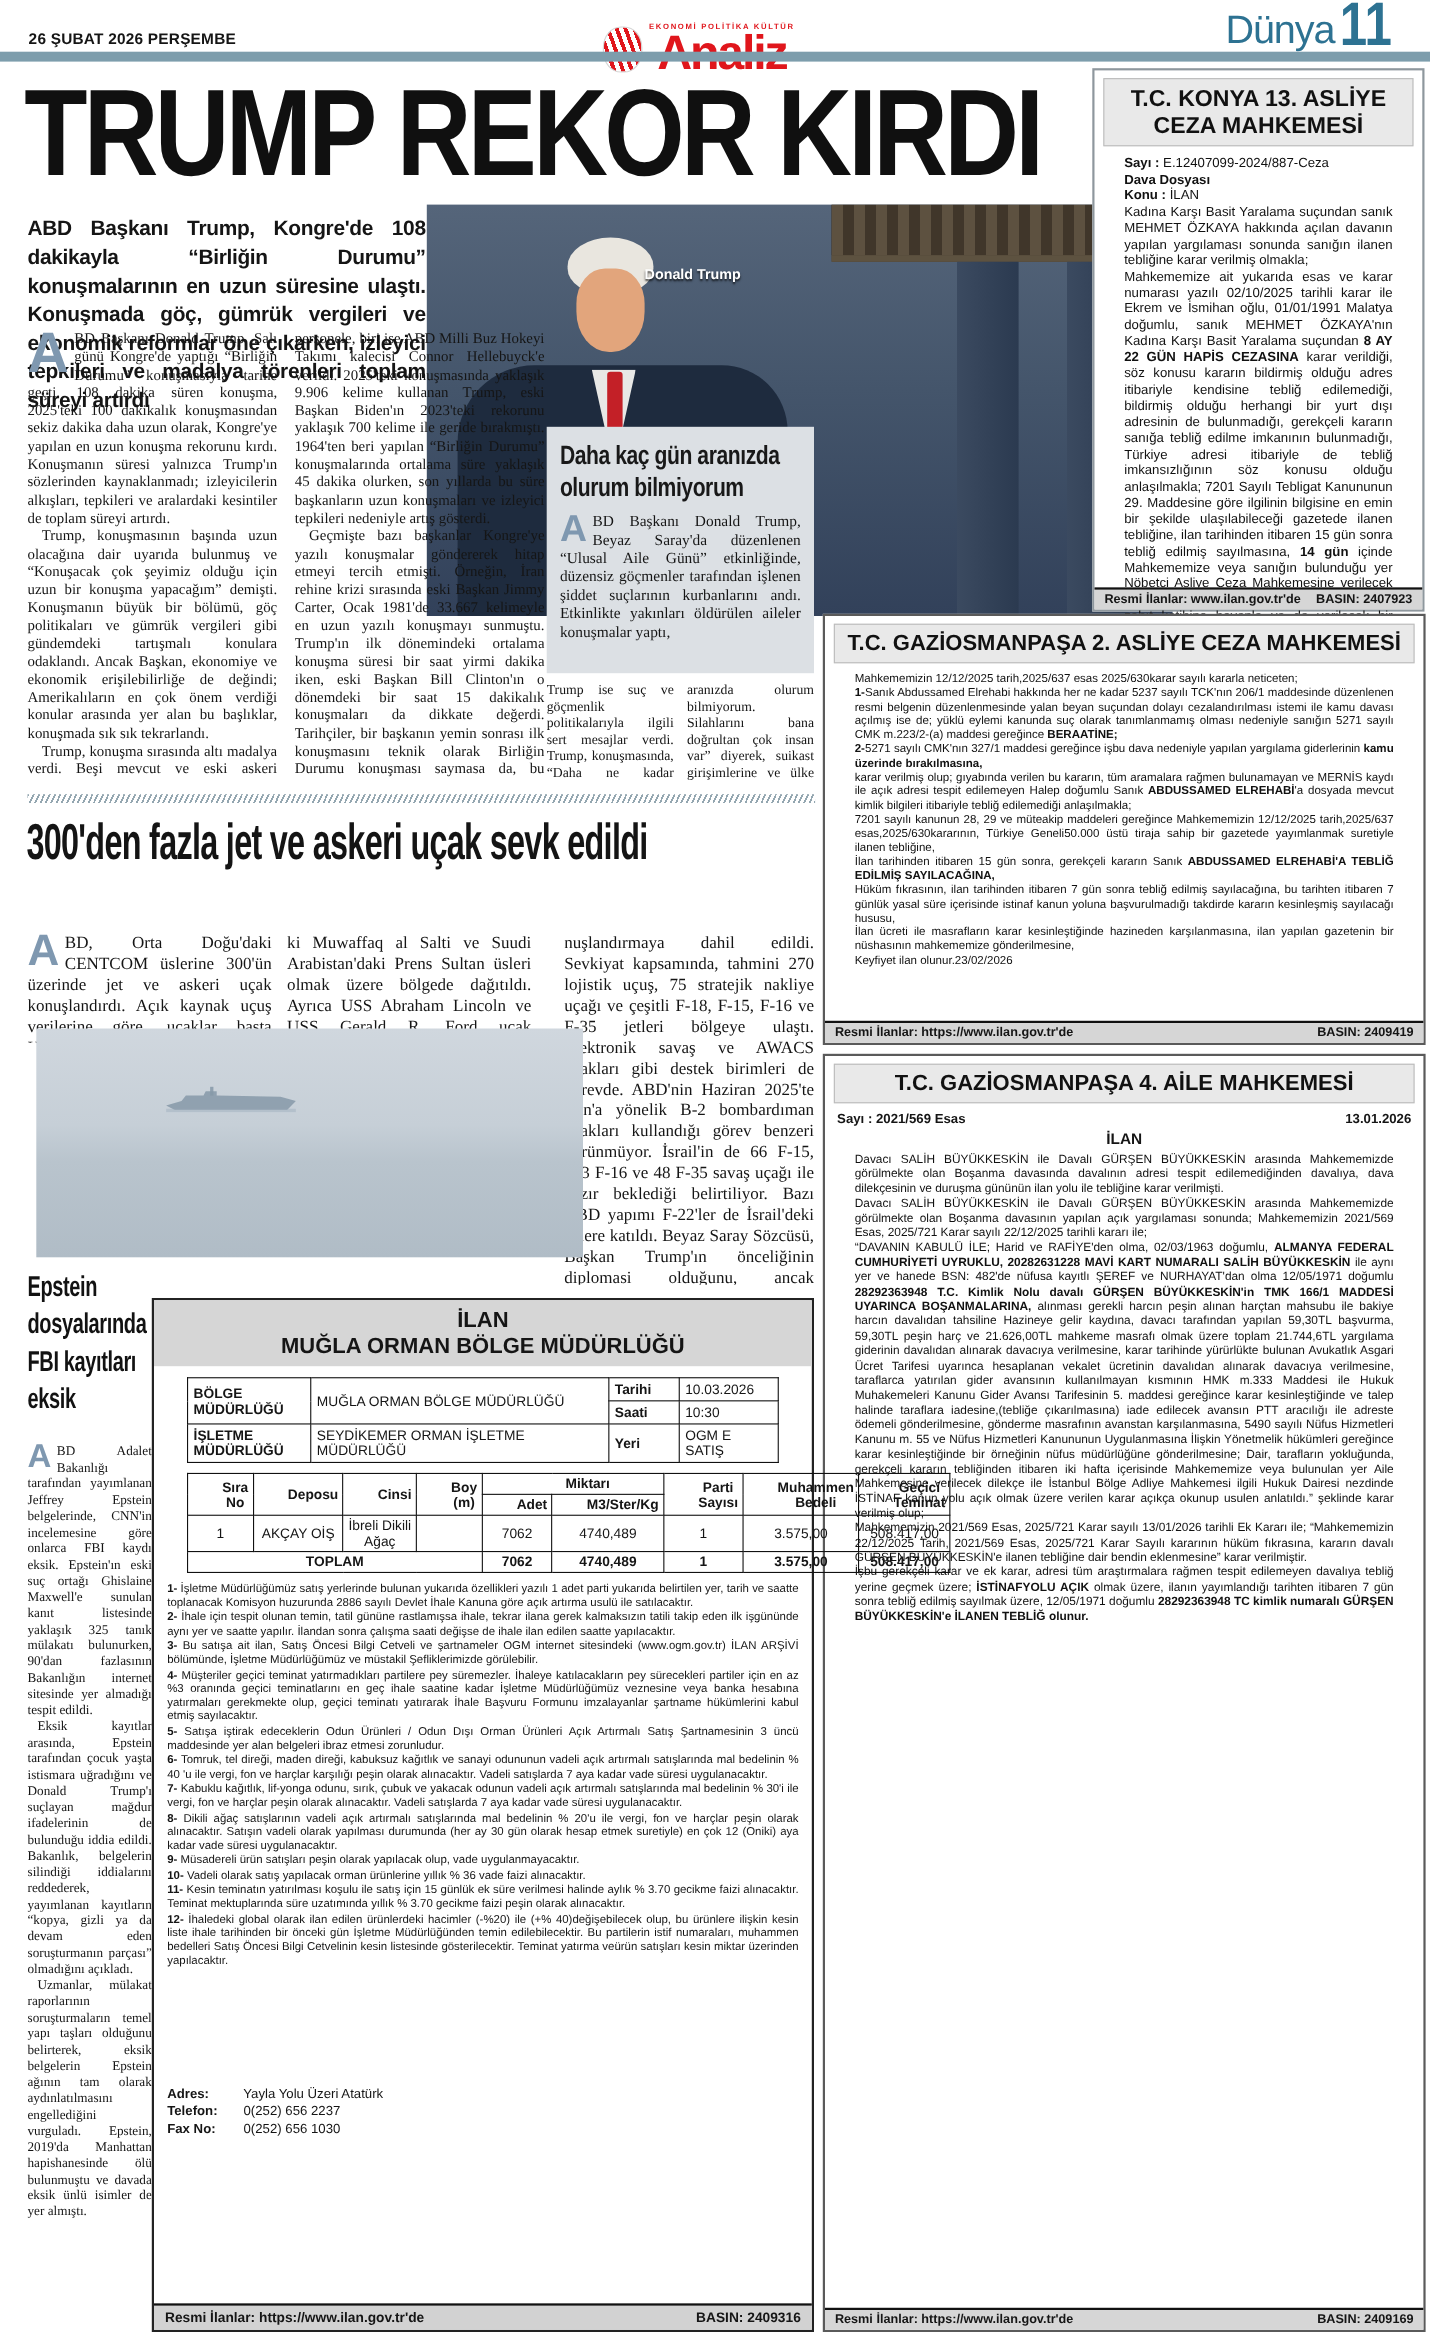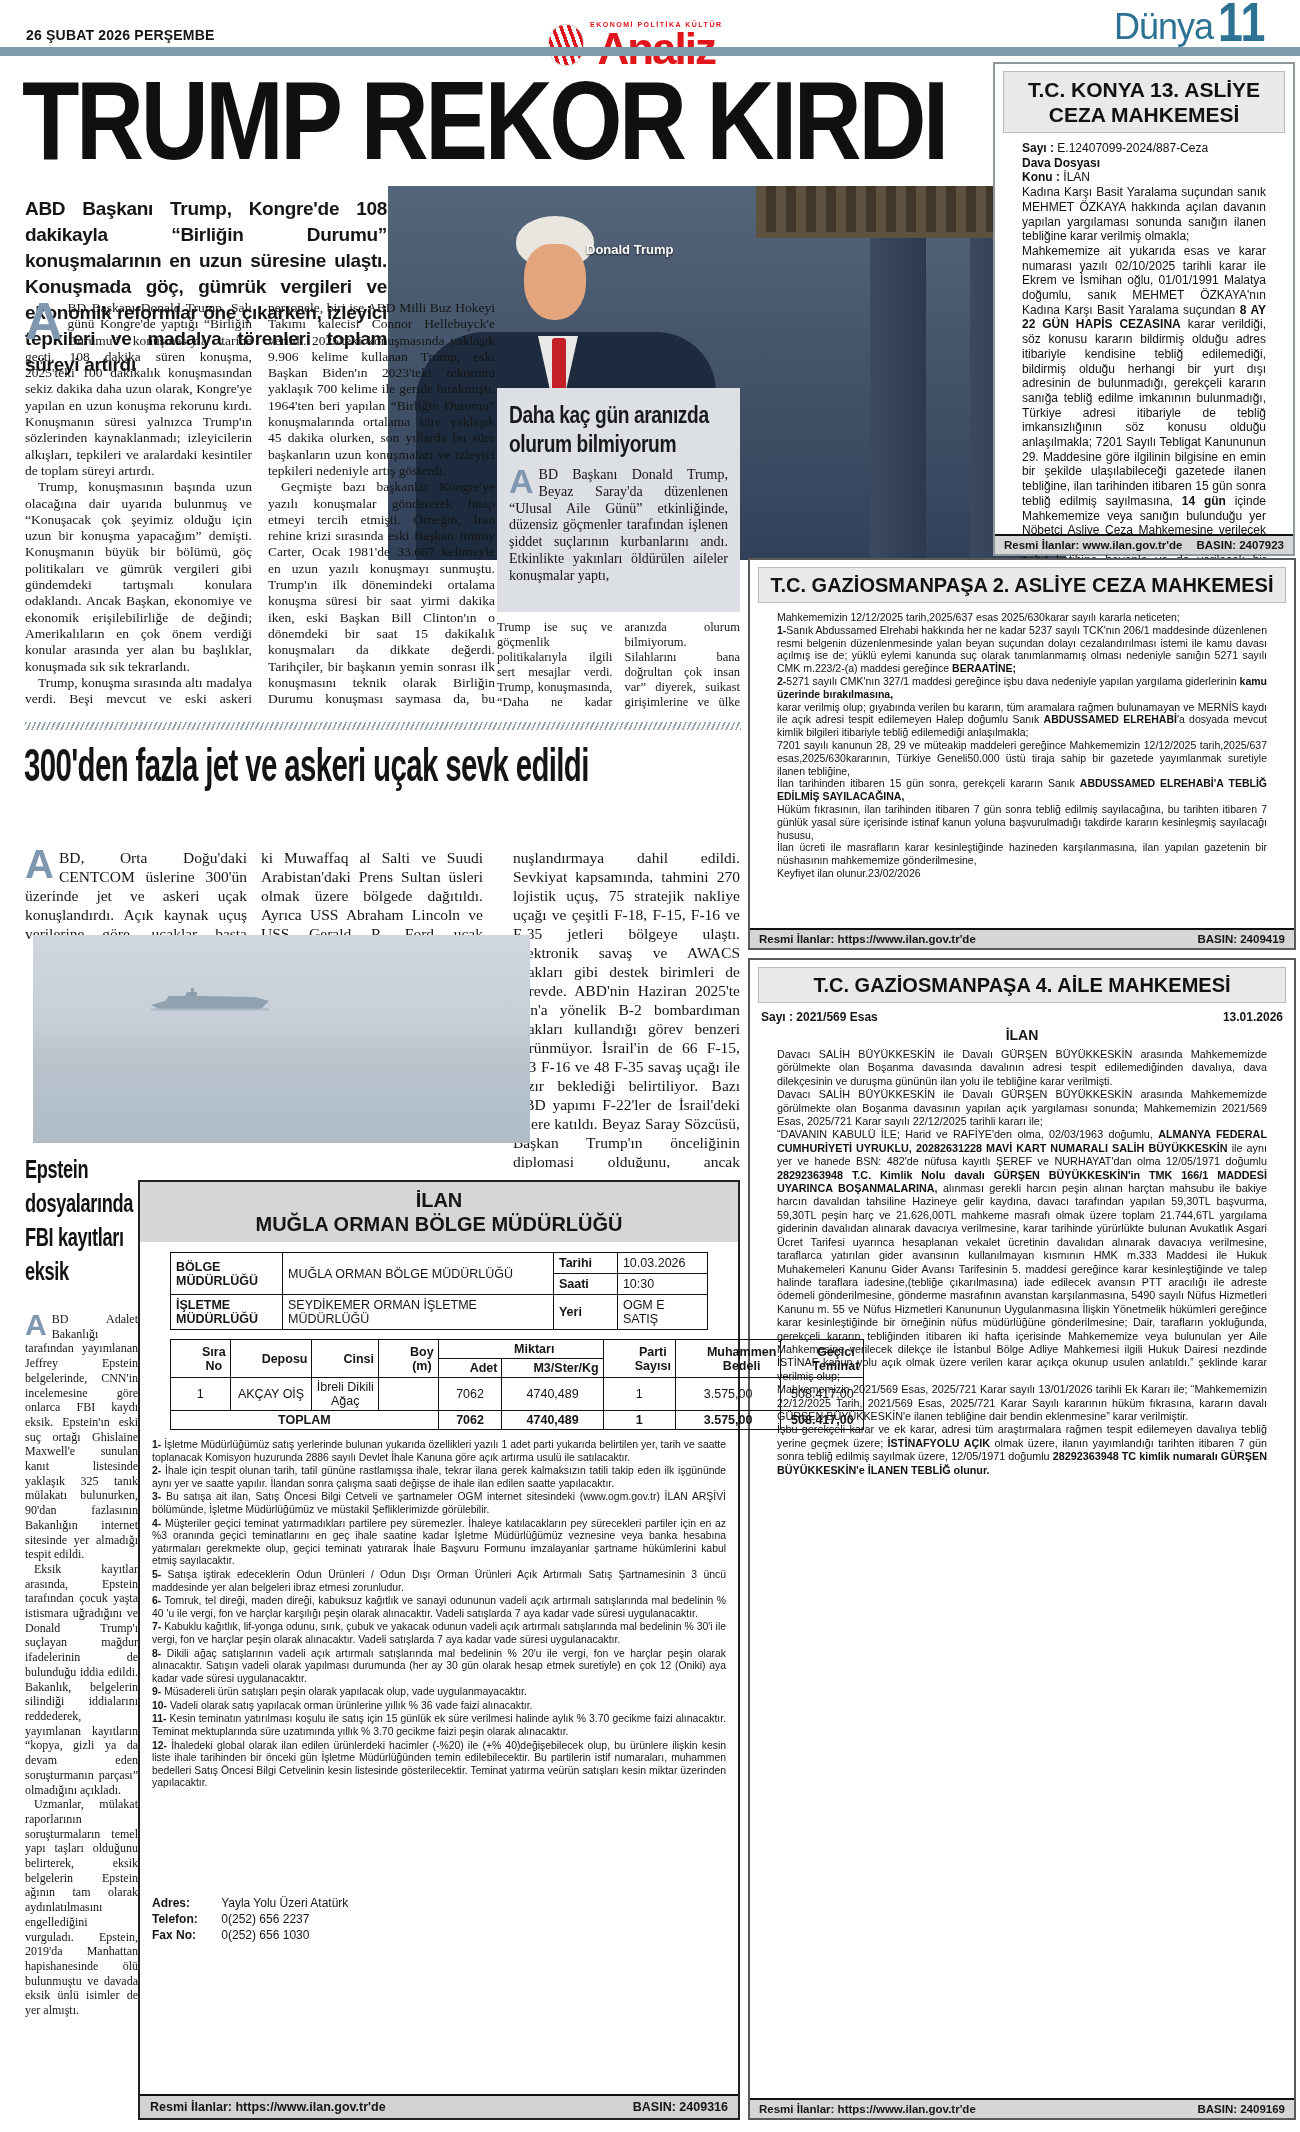--- a/index.html
+++ b/index.html
@@ -293,21 +293,21 @@
           <td class="toplam">1</td>
           <td class="toplam">3.575,00</td>
           <td class="toplam">508.417,00</td>
         </tr>
       </tbody>
         </table>
     </div>
 
     <div class="mg-items">
       <p><b>1-</b> <span>İşletme Müdürlüğümüz satış yerlerinde bulunan yukarıda özellikleri yazılı 1 adet parti yukarıda belirtilen yer, tarih ve saatte toplanacak Komisyon huzurunda 2886 sayılı Devlet İhale Kanuna göre açık artırma usulü ile satılacaktır.</span></p>
-      <p><b>2-</b> <span>İhale için tespit olunan tarih, tatil gününe rastlamışsa ihale, tekrar ilana gerek kalmaksızın tatili takip eden ilk işgününde aynı yer ve saatte yapılır. İlandan sonra çalışma saati değişse de ihale ilan edilen saatte yapılacaktır.</span></p>
+      <p><b>2-</b> <span>İhale için tespit olunan temin, tatil gününe rastlamışsa ihale, tekrar ilana gerek kalmaksızın tatili takip eden ilk işgününde aynı yer ve saatte yapılır. İlandan sonra çalışma saati değişse de ihale ilan edilen saatte yapılacaktır.</span></p>
       <p><b>3-</b> <span>Bu satışa ait ilan, Satış Öncesi Bilgi Cetveli ve şartnameler OGM internet sitesindeki (www.ogm.gov.tr) İLAN ARŞİVİ bölümünde, İşletme Müdürlüğümüz ve müstakil Şefliklerimizde görülebilir.</span></p>
       <p><b>4-</b> <span>Müşteriler geçici teminat yatırmadıkları partilere pey süremezler. İhaleye katılacakların pey sürecekleri partiler için en az %3 oranında geçici teminatlarını en geç ihale saatine kadar İşletme Müdürlüğümüz veznesine veya banka hesabına yatırmaları gerekmekte olup, geçici teminatı yatırarak İhale Başvuru Formunu imzalayanlar şartname hükümlerini kabul etmiş sayılacaktır.</span></p>
       <p><b>5-</b> <span>Satışa iştirak edeceklerin Odun Ürünleri / Odun Dışı Orman Ürünleri Açık Artırmalı Satış Şartnamesinin 3 üncü maddesinde yer alan belgeleri ibraz etmesi zorunludur.</span></p>
       <p><b>6-</b> <span>Tomruk, tel direği, maden direği, kabuksuz kağıtlık ve sanayi odununun vadeli açık artırmalı satışlarında mal bedelinin % 40 'u ile vergi, fon ve harçlar karşılığı peşin olarak alınacaktır. Vadeli satışlarda 7 aya kadar vade süresi uygulanacaktır.</span></p>
       <p><b>7-</b> <span>Kabuklu kağıtlık, lif-yonga odunu, sırık, çubuk ve yakacak odunun vadeli açık artırmalı satışlarında mal bedelinin % 30'i ile vergi, fon ve harçlar peşin olarak alınacaktır. Vadeli satışlarda 7 aya kadar vade süresi uygulanacaktır.</span></p>
       <p><b>8-</b> <span>Dikili ağaç satışlarının vadeli açık artırmalı satışlarında mal bedelinin % 20'u ile vergi, fon ve harçlar peşin olarak alınacaktır. Satışın vadeli olarak yapılması durumunda (her ay 30 gün olarak hesap etmek suretiyle) en çok 12 (Oniki) aya kadar vade süresi uygulanacaktır.</span></p>
       <p><b>9-</b> <span>Müsadereli ürün satışları peşin olarak yapılacak olup, vade uygulanmayacaktır.</span></p>
       <p><b>10-</b> <span>Vadeli olarak satış yapılacak orman ürünlerine yıllık % 36 vade faizi alınacaktır.</span></p>
       <p><b>11-</b> <span>Kesin teminatın yatırılması koşulu ile satış için 15 günlük ek süre verilmesi halinde aylık % 3.70 gecikme faizi alınacaktır. Teminat mektuplarında süre uzatımında yıllık % 3.70 gecikme faizi peşin olarak alınacaktır.</span></p>
       <p><b>12-</b> <span>İhaledeki global olarak ilan edilen ürünlerdeki hacimler (-%20) ile (+% 40)değişebilecek olup, bu ürünlere ilişkin kesin liste ihale tarihinden bir önceki gün İşletme Müdürlüğünden temin edilebilecektir. Bu partilerin istif numaraları, muhammen bedelleri Satış Öncesi Bilgi Cetvelinin kesin listesinde gösterilecektir. Teminat yatırma veürün satışları kesin miktar üzerinden yapılacaktır.</span></p>

